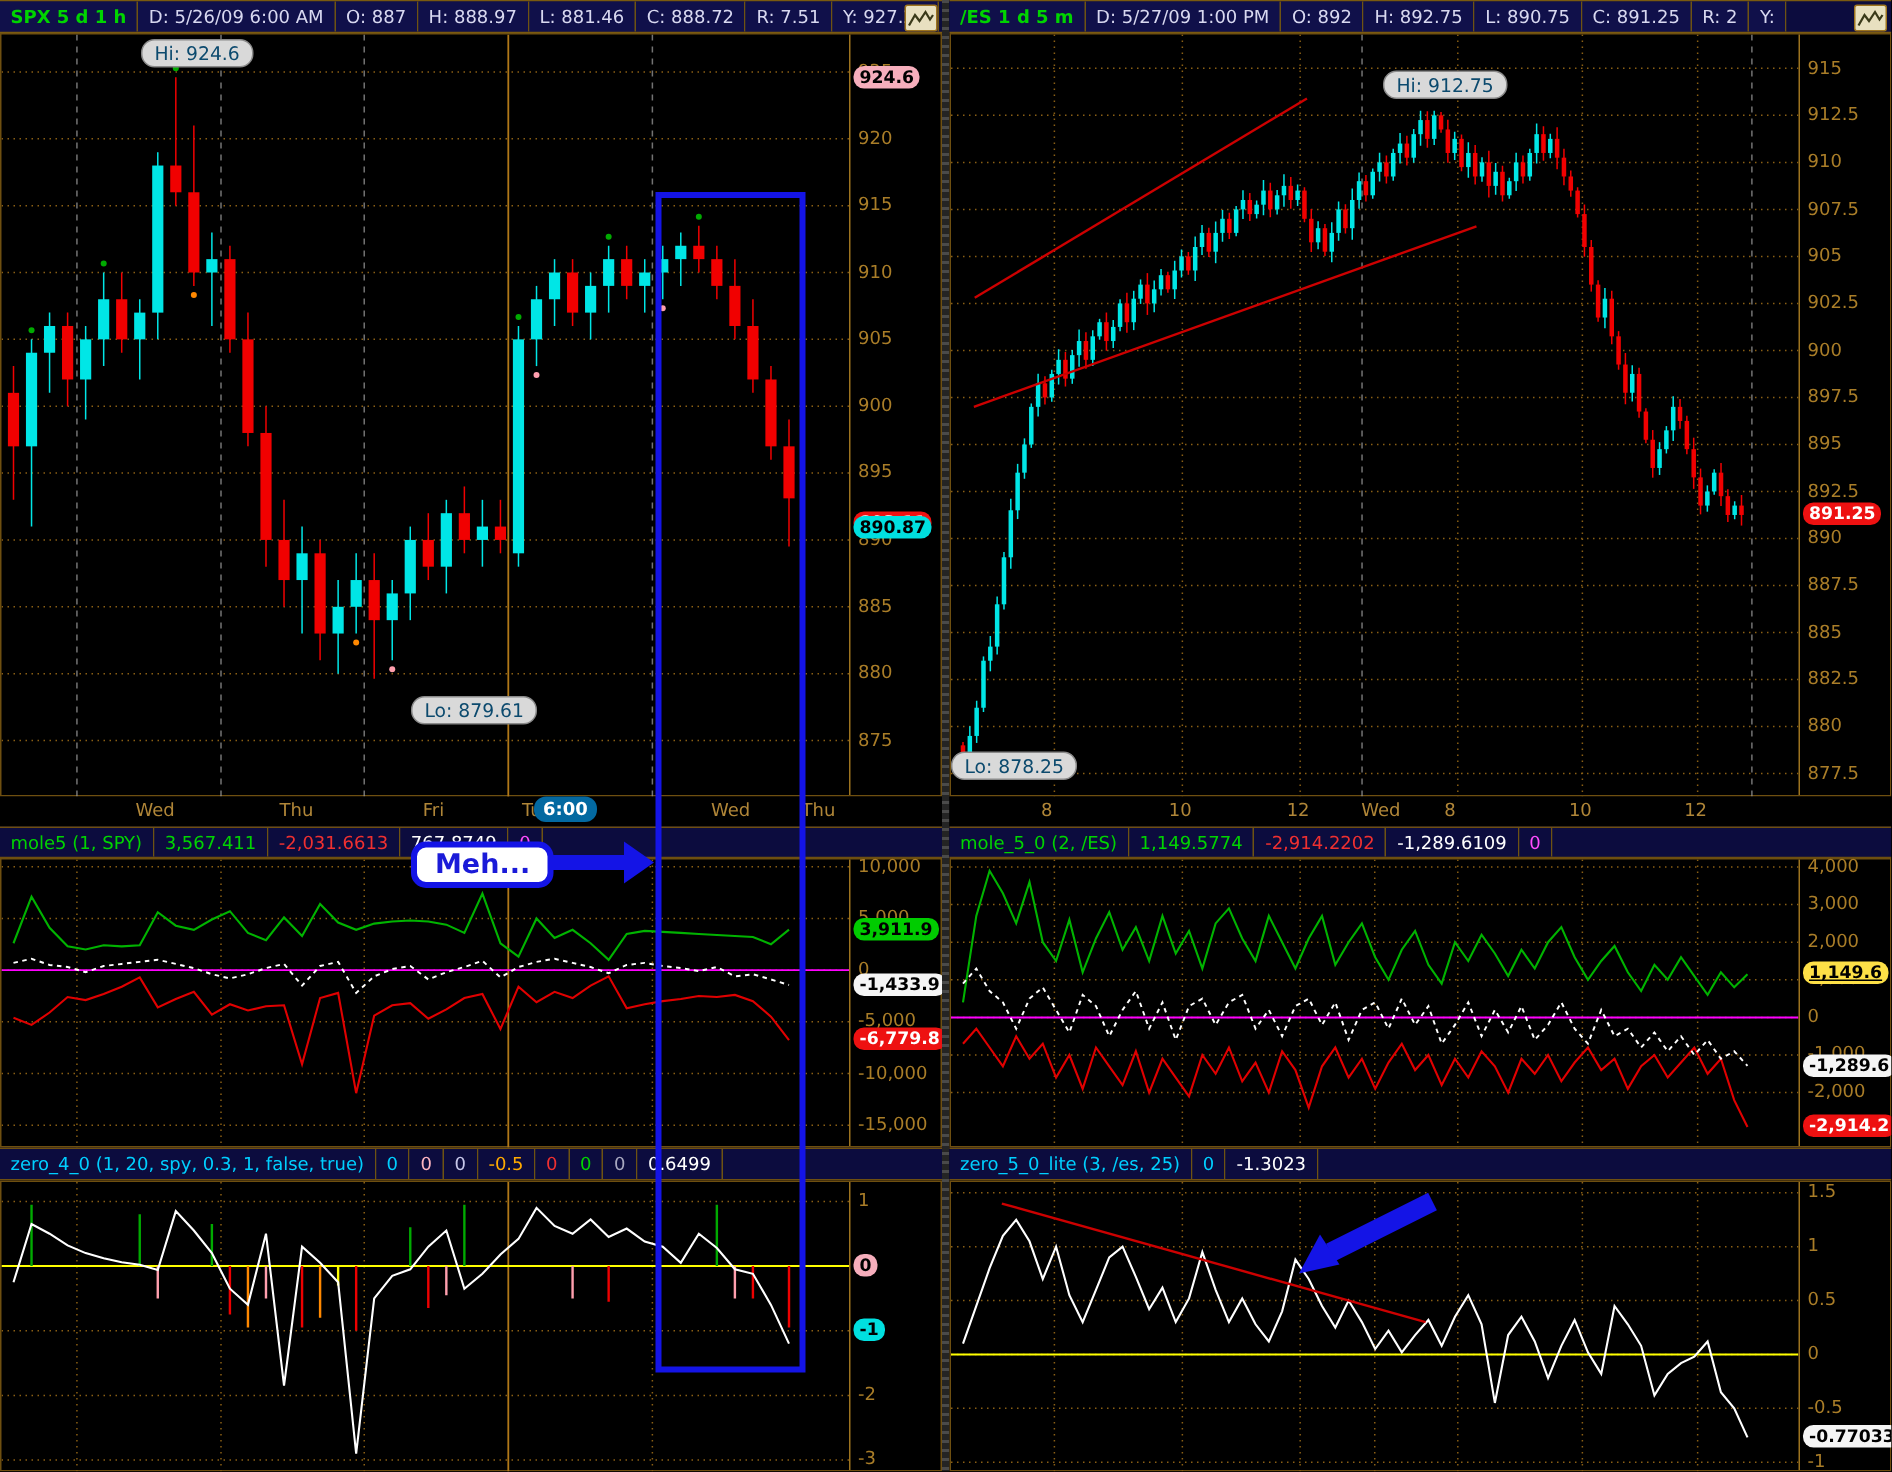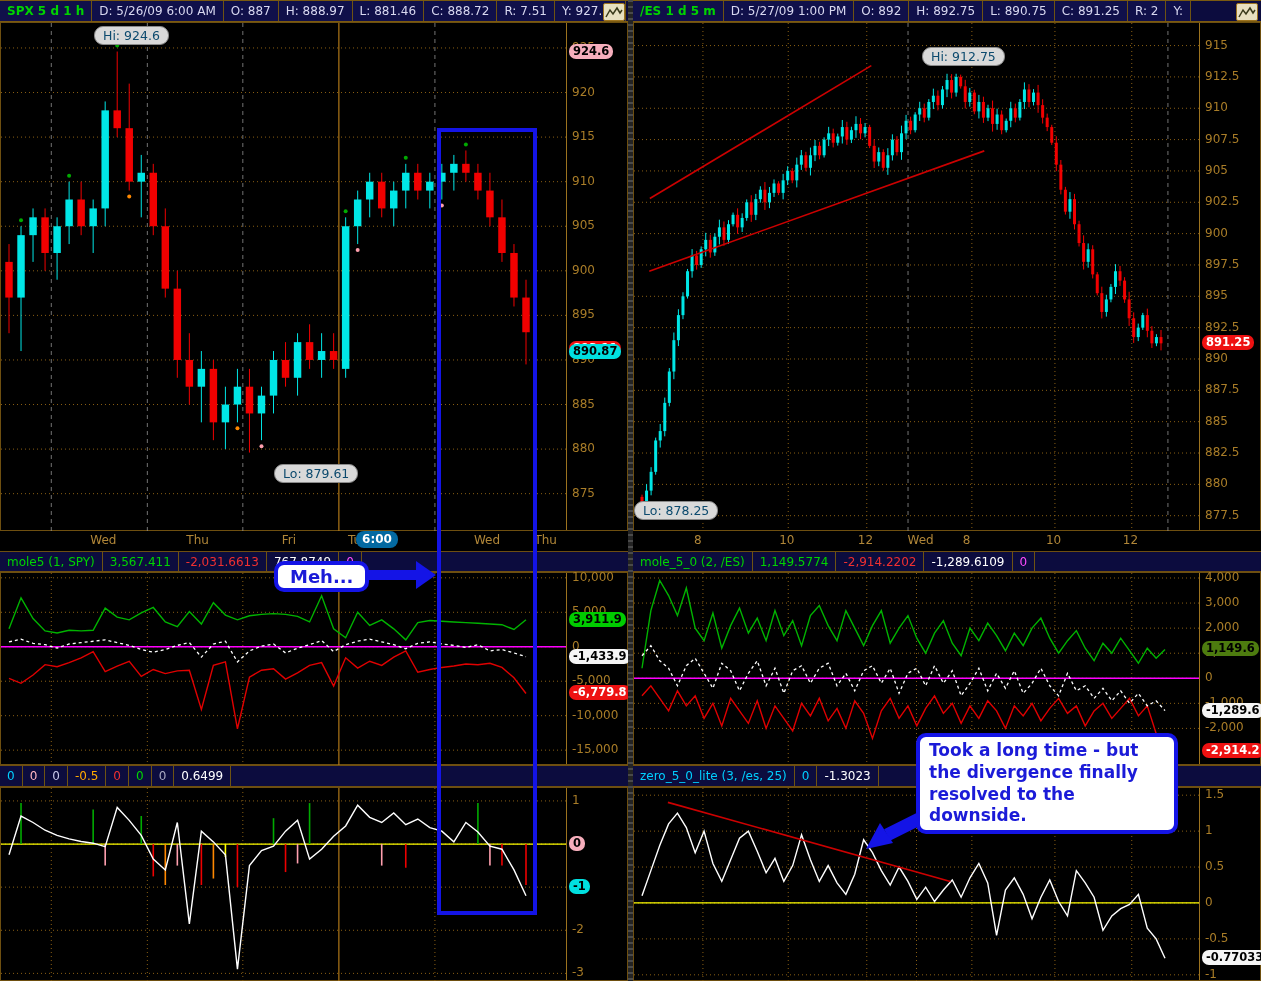--- a/index.html
+++ b/index.html
@@ -249,20 +249,21 @@
           <span class="tick" style="top: 65.7536px;">0</span>
           <span class="tick" style="top: 100.218px;">-5,000</span>
           <span class="tick" style="top: 134.682px;">-10,000</span>
           <span class="tick" style="top: 169.146px;">-15,000</span>
           <span class="badge-ax" style="top: 38.7894px; background: rgb(0, 204, 0); color: rgb(0, 0, 0);">3,911.9</span>
           <span class="badge-ax" style="top: 75.6372px; background: rgb(245, 245, 245); color: rgb(0, 0, 0);">-1,433.9</span>
           <span class="badge-ax" style="top: 112.486px; background: rgb(238, 17, 17); color: rgb(255, 255, 255);">-6,779.8</span>
         </div>
       </div>
     <header class="ind-header" id="hdr-zero-left" style="top:765px;height:22px;">
+        <span class="cell c-cyan">zero_4_0 (1, 20, spy, 0.3, 1, false, true)</span>
         <span class="cell c-cyan">0</span>
         <span class="cell c-pink">0</span>
         <span class="cell c-lav">0</span>
         <span class="cell c-orange">-0.5</span>
         <span class="cell c-red">0</span>
         <span class="cell c-green">0</span>
         <span class="cell c-gray">0</span>
         <span class="cell c-white">0.6499</span>
         <span class="cell grow"></span>
       </header>
@@ -651,21 +652,21 @@
           <polyline points="8,82.71428571428571 16.864406779661017,72.68831168831169 25.728813559322035,87.72727272727272 34.59322033898305,95.24675324675324 43.45762711864407,112.79220779220779 52.32203389830509,92.74025974025975 61.186440677966104,85.22077922077922 70.05084745762713,100.25974025974025 78.91525423728814,115.29870129870129 87.77966101694915,90.23376623376623 96.64406779661017,97.75324675324674 105.50847457627118,117.8051948051948 114.37288135593221,100.25974025974025 123.23728813559322,87.72727272727272 132.10169491525426,112.79220779220779 140.96610169491527,95.24675324675324 149.83050847457628,120.31168831168831 158.6949152542373,97.75324675324674 167.5593220338983,92.74025974025975 176.42372881355934,110.28571428571428 185.28813559322035,95.24675324675324 194.15254237288136,90.23376623376623 203.01694915254237,112.79220779220779 211.88135593220338,100.25974025974025 220.74576271186442,117.8051948051948 229.61016949152543,97.75324675324674 238.47457627118644,92.74025974025975 247.33898305084745,110.28571428571428 256.2033898305085,95.24675324675324 265.06779661016947,120.31168831168831 273.93220338983053,100.25974025974025 282.79661016949154,95.24675324675324 291.66101694915255,112.79220779220779 300.52542372881356,92.74025974025975 309.3898305084746,110.28571428571428 318.2542372881356,97.75324675324674 327.1186440677966,122.81818181818181 335.9830508474576,110.28571428571428 344.8474576271187,95.24675324675324 353.7118644067797,117.8051948051948 362.5762711864407,100.25974025974025 371.4406779661017,115.29870129870129 380.3050847457627,97.75324675324674 389.1694915254237,120.31168831168831 398.03389830508473,110.28571428571428 406.89830508474574,95.24675324675324 415.76271186440675,112.79220779220779 424.6271186440678,122.81818181818181 433.49152542372883,100.25974025974025 442.35593220338984,117.8051948051948 451.22033898305085,112.79220779220779 460.08474576271186,125.32467532467533 468.9491525423729,115.29870129870129 477.8135593220339,127.83116883116882 486.6779661016949,117.8051948051948 495.54237288135596,130.33766233766235 504.40677966101697,120.31168831168831 513.271186440678,132.84415584415584 522.1355932203389,127.83116883116882 531,137.59646753246753" fill="none" stroke="#ffffff" stroke-width="1.3" stroke-dasharray="3,3"></polyline>
         </svg>
         <div class="ygutter">
           <span class="tick" style="top: -2.98701px;">4,000</span>
           <span class="tick" style="top: 22.0779px;">3,000</span>
           <span class="tick" style="top: 47.1429px;">2,000</span>
           <span class="tick" style="top: 72.2078px;">1,000</span>
           <span class="tick" style="top: 97.2727px;">0</span>
           <span class="tick" style="top: 122.338px;">-1,000</span>
           <span class="tick" style="top: 147.403px;">-2,000</span>
-          <span class="badge-ax" style="top: 68.4581px; background: #4d7c0f; color: rgb(0, 0, 0);">1,149.6</span>
+          <span class="badge-ax" style="top: 68.4581px; background: #fde047; color: rgb(0, 0, 0); text-decoration: underline;">1,149.6</span>
           <span class="badge-ax" style="top: 129.596px; background: rgb(245, 245, 245); color: rgb(0, 0, 0);">-1,289.6</span>
           <span class="badge-ax" style="top: 170.317px; background: rgb(238, 17, 17); color: rgb(255, 255, 255);">-2,914.2</span>
         </div>
       </div>
     <header class="ind-header" id="hdr-zero-right" style="top:765px;height:22px;">
         <span class="cell c-cyan">zero_5_0_lite (3, /es, 25)</span>
         <span class="cell c-cyan">0</span>
         <span class="cell c-white">-1.3023</span>
         <span class="cell grow"></span>
       </header>
@@ -702,18 +703,17 @@
 
   <div class="bubble" style="left:94px;top:26px;">Hi: 924.6</div>
   <div class="bubble" style="left:250px;top:464px;margin-left:24px;">Lo: 879.61</div>
   <div class="bubble" style="left:922px;top:47px;">Hi: 912.75</div>
   <div class="bubble" style="left:634px;top:501px;">Lo: 878.25</div>
 
   <div id="blue-box"></div>
   <div class="callout" id="meh-box">Meh...</div>
   <div id="meh-shaft"></div>
   <div id="meh-head"></div>
-  <div class="callout" id="to-box">Took a long time - but the divergence finally resolved to the downside.</div>
   <svg id="overlay-svg" width="1261" height="981">
     <line x1="955" y1="801" x2="887" y2="835" stroke="#1414e6" stroke-width="13"></line>
     <polygon points="866,849 893,843 880,823" fill="#1414e6"></polygon>
   </svg>
 </div>
 
 </body></html>

